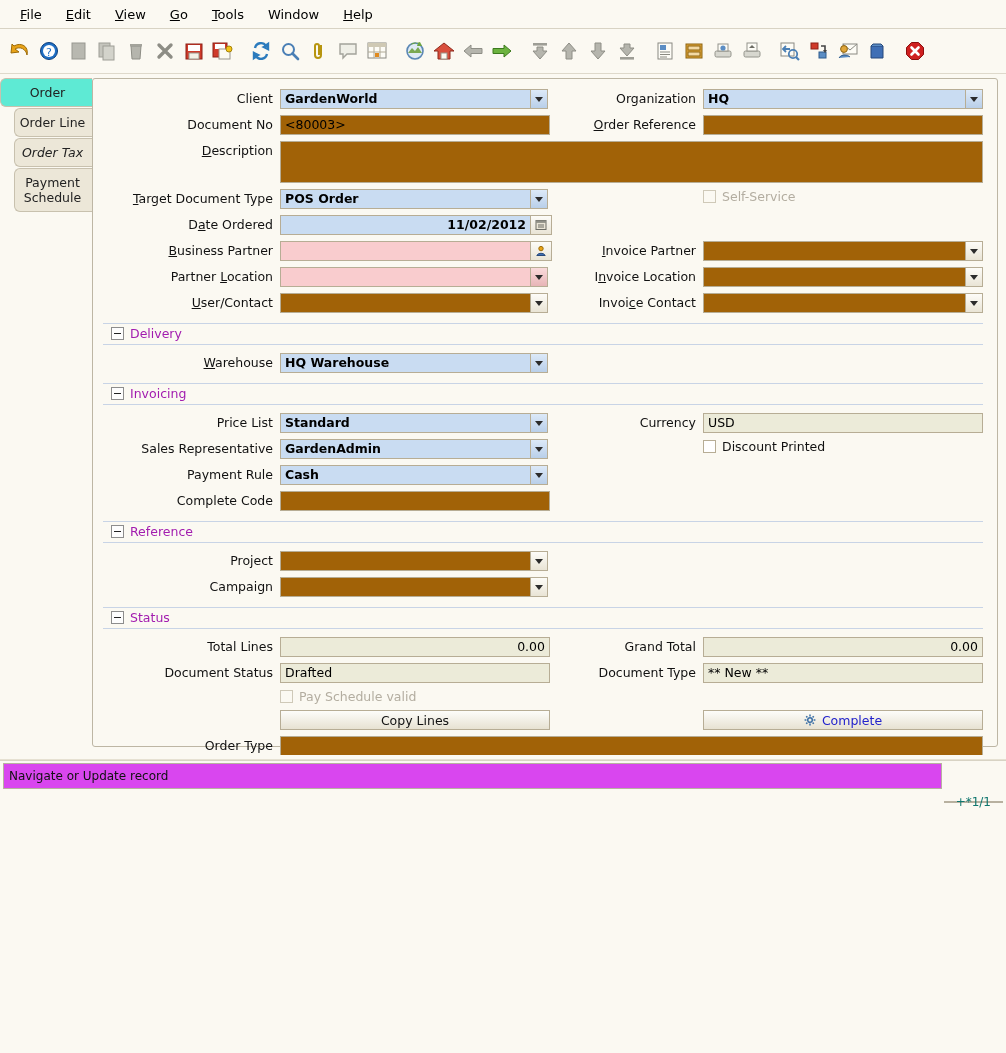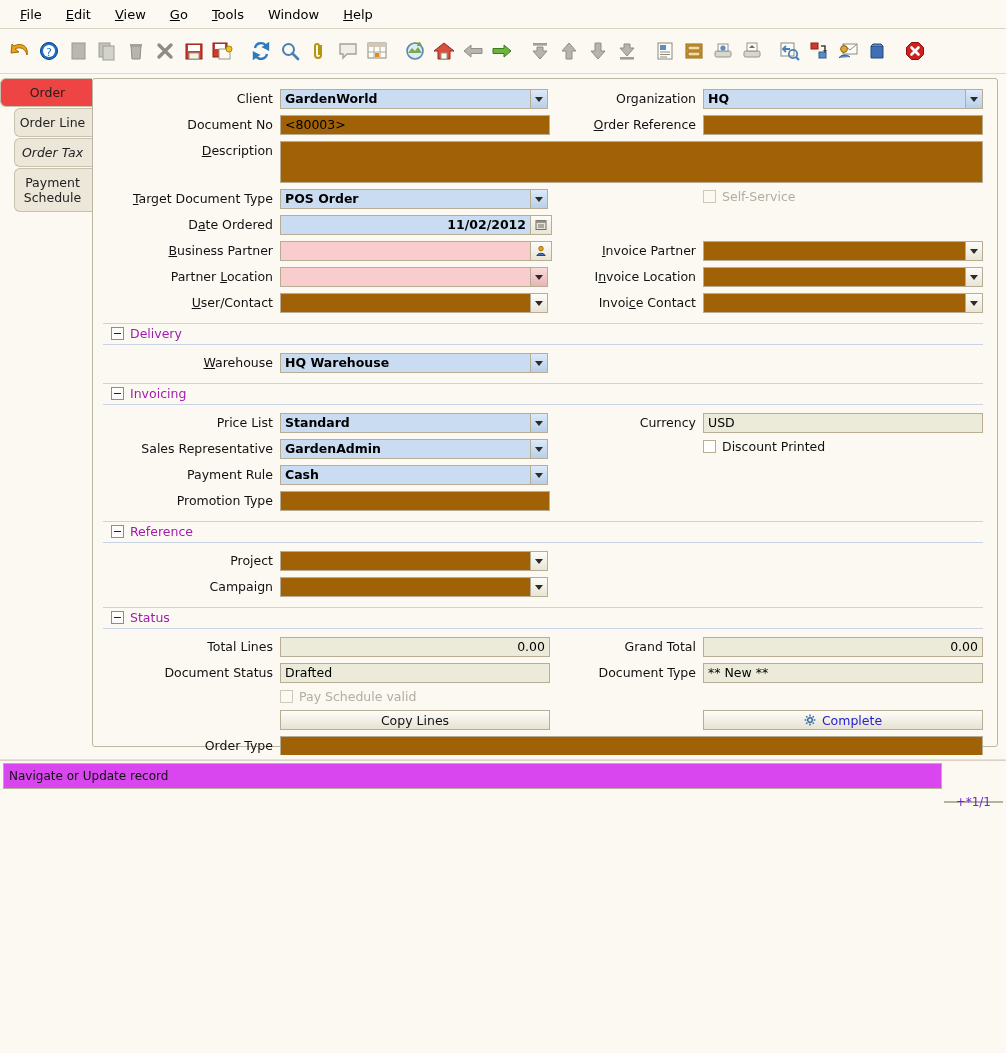--- a/index.html
+++ b/index.html
@@ -29,21 +29,21 @@
 
   
   .tabstrip{width:92px;flex:0 0 92px;padding-top:4px;position:relative;background:#fbf9f2;}
   .vtab{
     margin-left:6px;margin-right:0;margin-bottom:1px;
     background:#ece7d8;border:1px solid #c8c1ae;border-right:none;
     border-radius:6px 0 0 6px;
     text-align:center;font-size:12.5px;line-height:15px;color:#222;
     padding:6px 4px 6px 2px;cursor:default;
   }
-  .vtab.active{background:#ef4444;border-color:#c8c1ae;margin-left:0;padding-left:6px;
+  .vtab.active{background:#5eead4;border-color:#c8c1ae;margin-left:0;padding-left:6px;
                box-shadow:none;position:relative;z-index:3;}
   .vtab.italic{font-style:italic;}
   .vtab.indent{margin-left:14px;}
 
   
   .formcard{
     flex:1 1 auto;margin:4px 8px 8px 0;background:#fbf9f2;
     border:1px solid #bdb6a4;border-radius:3px;position:relative;
     display:flex;flex-direction:column;
   }
@@ -126,21 +126,21 @@
   .statusbar{
     flex:0 0 auto;height:26px;display:flex;align-items:stretch;
     padding:2px 3px 3px 3px;gap:2px;background:#fbf9f2;border-top:1px solid #d8d3c4;
   }
   .status-msg{
     flex:1 1 auto;border:1px solid #b8b1a0;background:#d946ef;
     display:flex;align-items:center;padding:2px 5px;font-size:12px;color:#111;
   }
   .status-count{
     flex:0 0 auto;border:1px solid #b8b1a0;background:#fbf9f2;
-    display:flex;align-items:center;padding:0 11px;font-size:12px;color:#6d28d9;margin-top:38px;
+    display:flex;align-items:center;padding:0 11px;font-size:12px;color:#0f766e;margin-top:38px;
   }
   .topgap{height:4px;border-bottom:1px solid #e6e1d2;}
 </style>
 </head>
 <body>
 
 <div class="app">
 
   <div class="menubar">
     <div class="menu-item"><u>F</u>ile</div>
@@ -574,21 +574,21 @@
               <div class="arrow sel">
                   <i></i>
                 </div>
             </div>
           </div>
           <div class="colR"></div>
         </div>
 
         <div class="row">
           <div class="colL">
-            <div class="lbl lblL">Promotion Type</div>
+            <div class="lbl lblL">Complete Code</div>
             <div class="fld w270"></div>
           </div>
           <div class="colR"></div>
         </div>
 
         <div class="section">
           <div class="sec-line"></div>
           <div class="sec-head">
             <div class="collapse"></div>
             <div class="sec-title">Reference</div>

